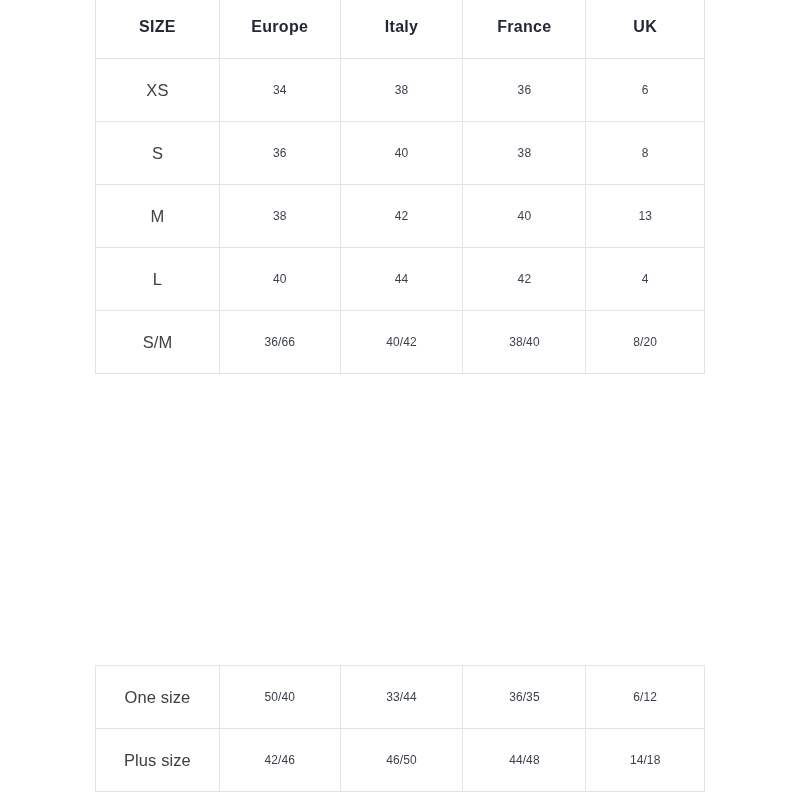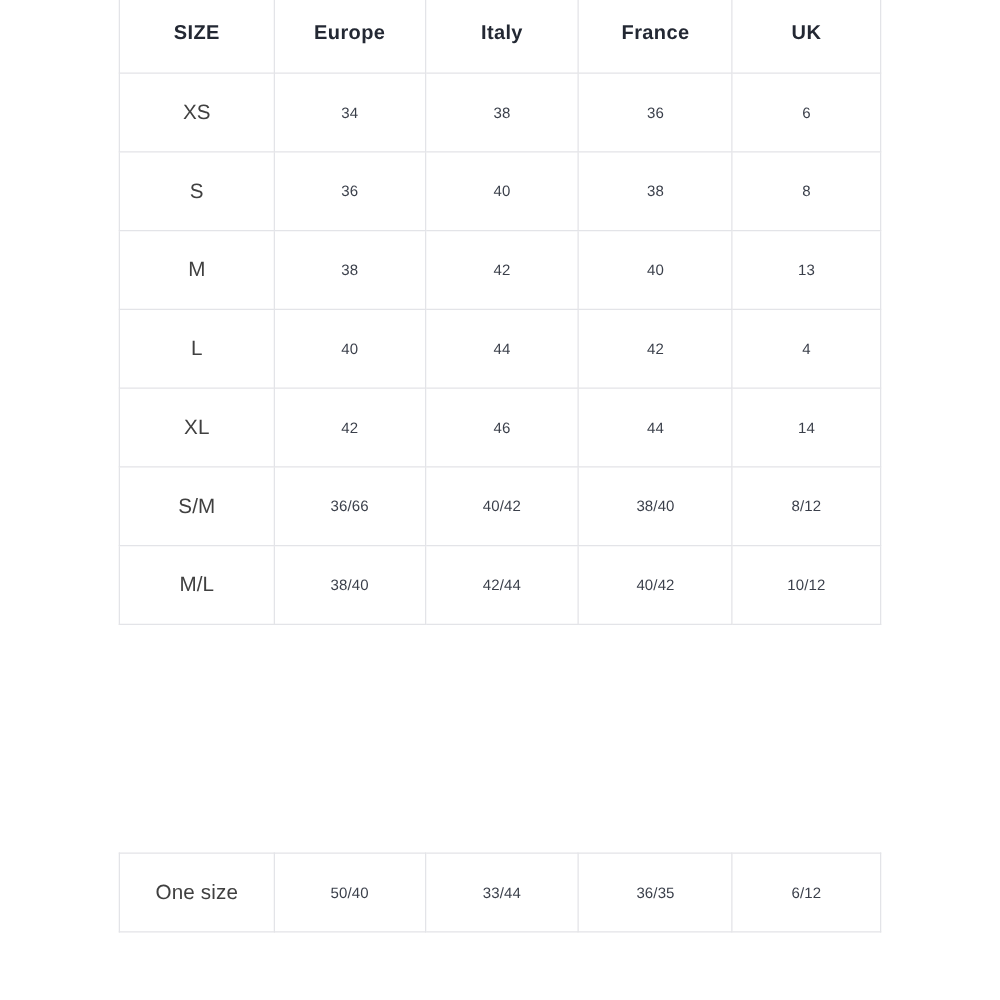--- a/index.html
+++ b/index.html
@@ -21,21 +21,21 @@
     box-sizing: border-box;
   }
   table.size-table {
     border-collapse: collapse;
     table-layout: fixed;
     width: 610px;
     position: absolute;
     left: 95px;
   }
   table.main-table { top: -5px; }
-  table.extra-table { top: 682px; }
+  table.extra-table { top: 665px; }
 
   table.size-table col.c0 { width: 118px; }
   table.size-table col.c1 { width: 115px; }
   table.size-table col.c2 { width: 117px; }
   table.size-table col.c3 { width: 117px; }
   table.size-table col.c4 { width: 113px; }
 
   table.size-table td,
   table.size-table th {
     border: 1px solid #e3e4e8;
@@ -110,55 +110,48 @@
         <td>13</td>
       </tr>
       <tr>
         <td class="rowhead">L</td>
         <td>40</td>
         <td>44</td>
         <td>42</td>
         <td>4</td>
       </tr>
       <tr>
-        <td class="rowhead">XL</td>
-        <td>42</td>
-        <td>46</td>
-        <td>44</td>
-        <td>14</td>
-      </tr>
-      <tr>
         <td class="rowhead">S/M</td>
         <td>36/66</td>
         <td>40/42</td>
         <td>38/40</td>
-        <td>8/12</td>
-      </tr>
-      <tr>
-        <td class="rowhead">M/L</td>
-        <td>38/40</td>
-        <td>42/44</td>
-        <td>40/42</td>
-        <td>10/12</td>
+        <td>8/20</td>
       </tr>
     </tbody>
   </table>
 
   <table class="size-table extra-table">
     <colgroup>
       <col class="c0">
         <col class="c1">
         <col class="c2">
         <col class="c3">
         <col class="c4">
     </colgroup>
     <tbody>
       <tr>
         <td class="rowhead">One size</td>
         <td>50/40</td>
         <td>33/44</td>
         <td>36/35</td>
         <td>6/12</td>
       </tr>
+      <tr>
+        <td class="rowhead">Plus size</td>
+        <td>42/46</td>
+        <td>46/50</td>
+        <td>44/48</td>
+        <td>14/18</td>
+      </tr>
     </tbody>
   </table>
 
 </div>
 
 </body></html>

